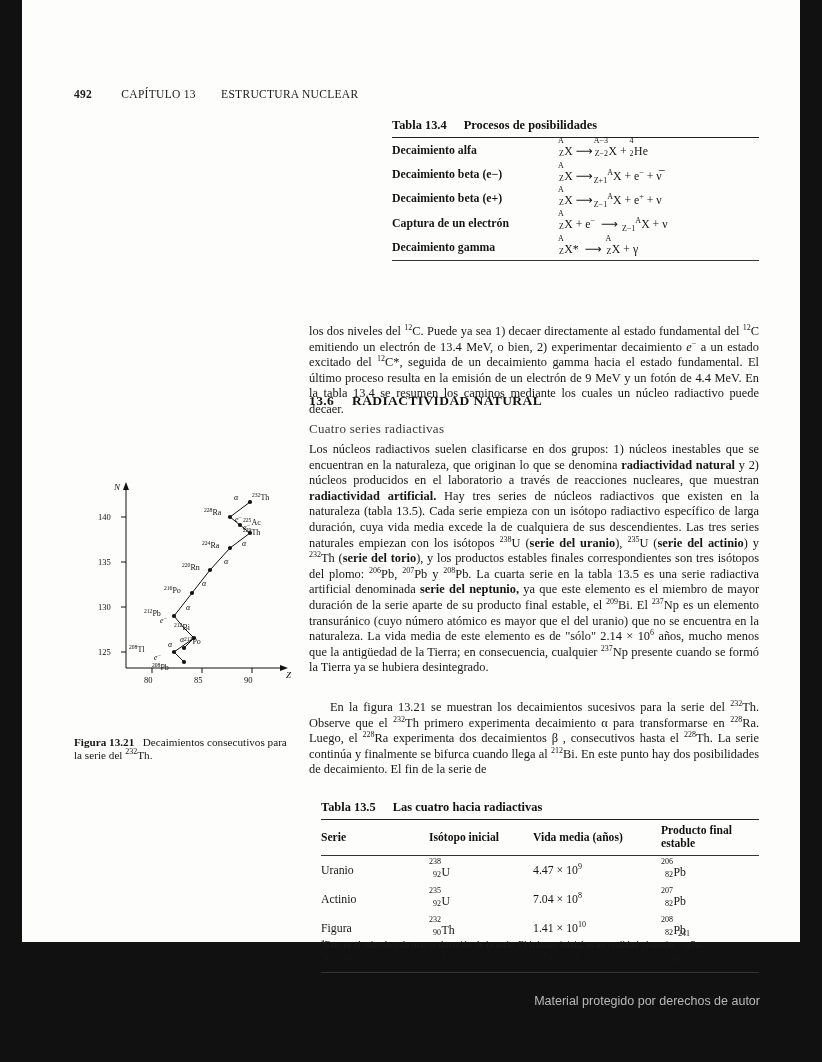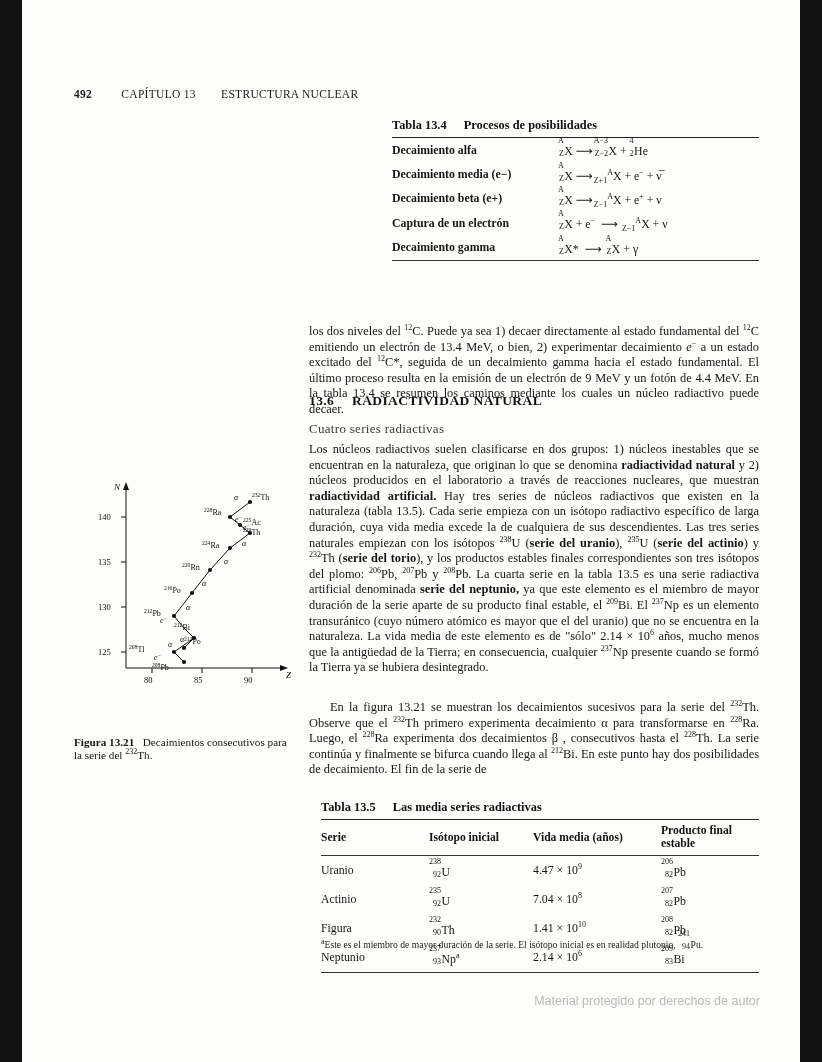--- a/index.html
+++ b/index.html
@@ -11,21 +11,21 @@
     width: 822px;
     height: 1062px;
     overflow: hidden;
     font-family: "Liberation Serif", serif;
   }
   .page {
     position: absolute;
     left: 22px;
     top: 0px;
     width: 778px;
-    height: 1062px;
+    height: 942px;
     background: #fdfdfb;
   }
   .page-inner {
     position: absolute;
     left: 0; top: 0; right: 0; bottom: 0;
     background: #fdfdfb;
   }
 
   
   .runhead {
@@ -225,21 +225,21 @@
     <div class="rule-thick"></div>
     <table>
       <tbody>
             <tr>
         <td class="name">Decaimiento alfa</td>
         <td class="eq">
           <span class="presup"><span class="top">A</span><span class="bot">Z</span></span>X<span class="arrow">⟶</span><span class="presup"><span class="top">A−3</span><span class="bot">Z−2</span></span>X + <span class="presup"><span class="top">4</span><span class="bot">2</span></span>He
         </td>
       </tr>
       <tr>
-        <td class="name">Decaimiento media (e−)</td>
+        <td class="name">Decaimiento beta (e−)</td>
         <td class="eq">
           <span class="presup"><span class="top">A</span><span class="bot">Z</span></span>X<span class="arrow">⟶</span><sub>Z+1</sub><sup>A</sup>X + e<sup>−</sup> + ν̅
         </td>
       </tr>
       <tr>
         <td class="name">Decaimiento beta (e+)</td>
         <td class="eq">
           <span class="presup"><span class="top">A</span><span class="bot">Z</span></span>X<span class="arrow">⟶</span><sub>Z−1</sub><sup>A</sup>X + e<sup>+</sup> + ν
         </td>
       </tr>
@@ -365,21 +365,21 @@
     <span>&nbsp;&nbsp;Decaimientos consecutivos para la serie del <sup>232</sup>Th.</span>
   </div>
 
   <div class="col-right para3">
     &nbsp;&nbsp;&nbsp;&nbsp;En la figura 13.21 se muestran los decaimientos sucesivos para la serie del <sup>232</sup>Th. Observe que el <sup>232</sup>Th primero experimenta decaimiento α para transformarse en <sup>228</sup>Ra. Luego, el <sup>228</sup>Ra experimenta dos decaimientos β , consecutivos hasta el <sup>228</sup>Th. La serie continúa y finalmente se bifurca cuando llega al <sup>212</sup>Bi. En este punto hay dos posibilidades de decaimiento. El fin de la serie de
   </div>
 
   <div class="tbl135">
     <div class="tbl-caption">
       <span class="lbl">Tabla 13.5</span>
-      <span class="ttl">Las media series radiactivas</span>
+      <span class="ttl">Las cuatro hacia radiactivas</span>
     </div>
     <div class="rule-thick"></div>
     <table>
       <tbody>
             <tr>
         <th class="c-serie">Serie</th>
         <th class="c-iso">Isótopo inicial</th>
         <th class="c-vida">Vida media (años)</th>
         <th class="c-prod">Producto final estable</th>
       </tr>

